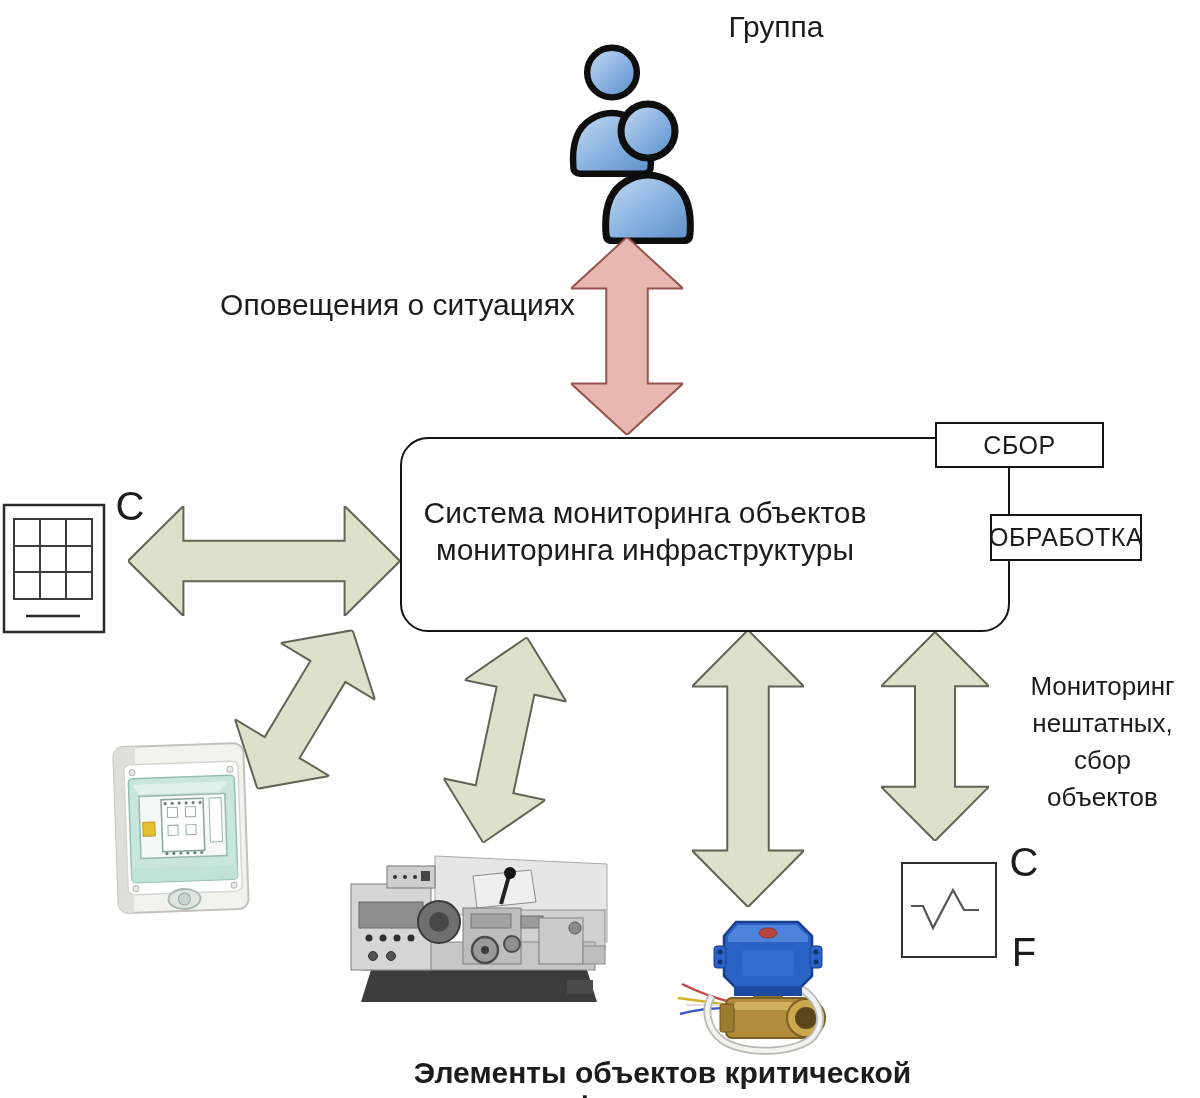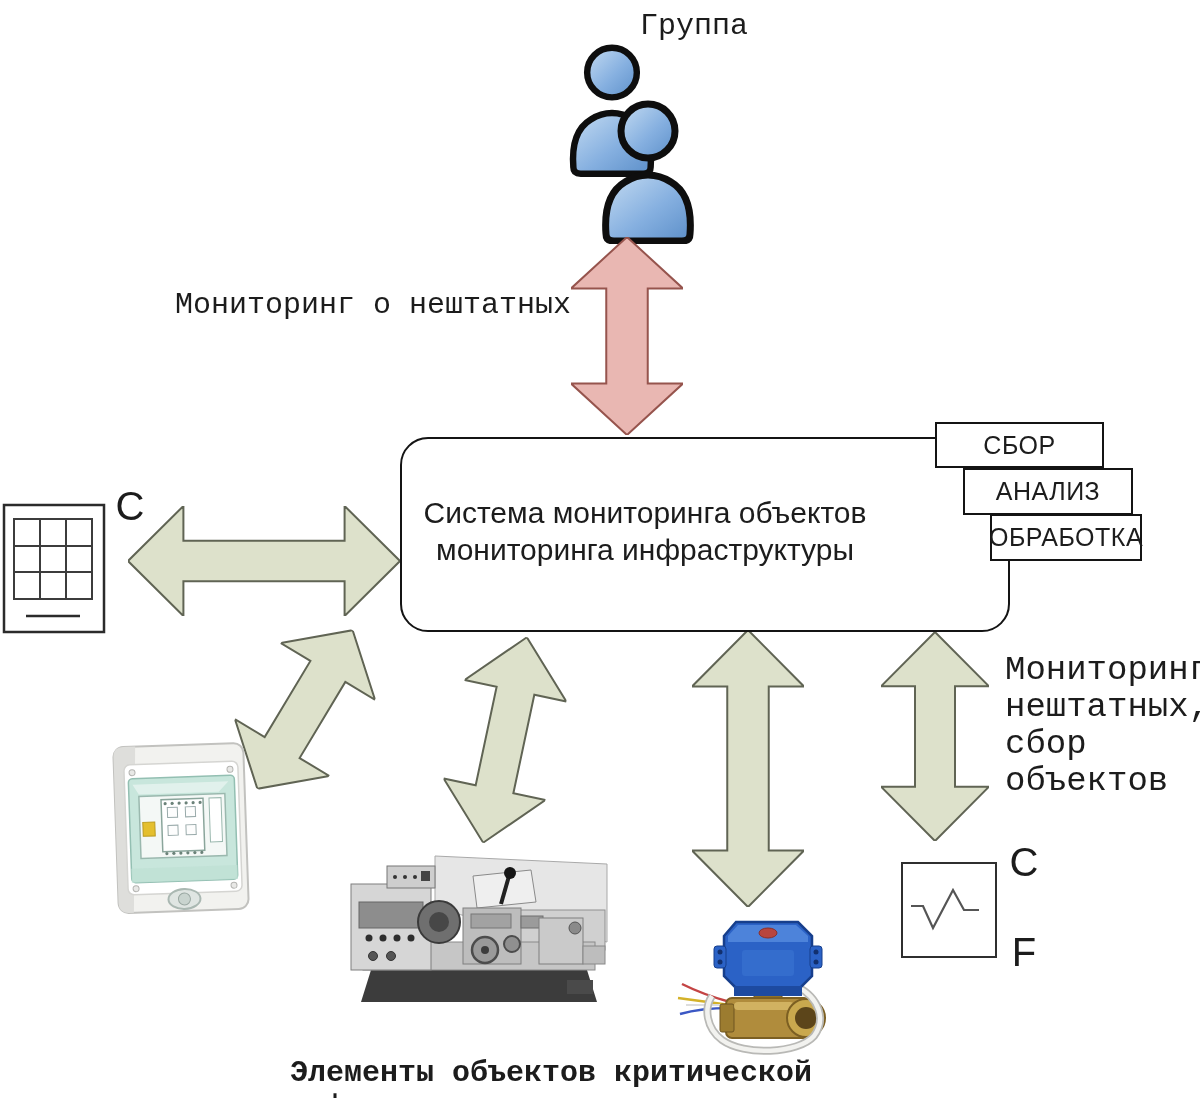--- a/index.html
+++ b/index.html
@@ -1,23 +1,23 @@
 <!DOCTYPE html>
 <html><head>
 <meta charset="utf-8">
 <style>
   html,body{margin:0;padding:0;background:#ffffff;}
   .canvas{
     position:relative;width:1200px;height:1098px;background:#ffffff;overflow:hidden;
     font-family:"Liberation Sans","DejaVu Sans",sans-serif;color:#1c1c1c;
   }
-  .txt{position:absolute;text-align:left;font-family:Liberation Mono, monospace;}
+  .txt{position:absolute;text-align:center;}
   .group-title{left:640px;top:6px;width:272px;font-size:30px;line-height:41px;}
   .alert-text{left:175px;top:286px;width:445px;font-size:30px;line-height:38px;}
-  .monitoring-text{left:1005px;top:652px;width:195px;font-size:34px;line-height:37px;}
+  .monitoring-text{left:1005px;top:668px;width:195px;font-size:26px;line-height:37px;}
   .caption{left:290px;top:1056px;width:745px;font-size:30px;font-weight:bold;}
 
   .main-box{
     position:absolute;left:400px;top:437px;width:610px;height:195px;
     background:#ffffff;border:2.5px solid #141414;border-radius:28px;box-sizing:border-box;
   }
   .main-box-text{position:absolute;left:8px;top:55px;width:470px;text-align:center;font-size:30px;line-height:37px;}
 
   .func-box{
     position:absolute;background:#ffffff;border:2px solid #141414;box-sizing:border-box;
@@ -81,21 +81,21 @@
   <svg class="people-svg" width="152" height="208" viewBox="0 0 152 208">
     <use href="#person" transform="translate(10,8) scale(0.92)" fill="url(#pgrad)" stroke="#0e0e0e" stroke-width="7" stroke-linejoin="round"></use>
     <use href="#person" transform="translate(42,64)" fill="url(#pgrad)" stroke="#0e0e0e" stroke-width="7" stroke-linejoin="round"></use>
   </svg>
 
   <svg class="dbl-arrow pink arr-pink" viewBox="0 0 108 200" preserveAspectRatio="none">
       <use href="#dbl200"></use>
     </svg>
 
   <div class="txt alert-text">
-    <span>Мониторинг о нештатных</span><br>
+    <span>Оповещения о ситуациях</span><br>
   </div>
 
   <svg class="dbl-arrow green arr-left" viewBox="0 0 108 270" preserveAspectRatio="none">
       <use href="#dbl270"></use>
     </svg>
   <svg class="dbl-arrow green arr-diag" viewBox="0 0 108 200" preserveAspectRatio="none">
       <use href="#dbl200"></use>
     </svg>
   <svg class="dbl-arrow green arr-lathe" viewBox="0 0 108 200" preserveAspectRatio="none">
       <use href="#dbl200"></use>
@@ -109,23 +109,20 @@
 
   <div class="main-box">
     <div class="main-box-text">
       <span>Система мониторинга объектов</span><br>
       <span>мониторинга инфраструктуры</span>
     </div>
   </div>
 
   <div class="func-box func-collect">
     <span>СБОР</span>
-  </div>
-  <div class="func-box func-analyze">
-    <span>АНАЛИЗ</span>
   </div>
   <div class="func-box func-process">
     <span>ОБРАБОТКА</span>
   </div>
 
   <svg class="grid-svg" width="104" height="131" viewBox="0 0 104 131">
     <rect x="2" y="2" width="100" height="127" fill="#ffffff" stroke="#2b2b2b" stroke-width="2.5"></rect>
     <rect x="12" y="16" width="78" height="80" fill="none" stroke="#3c3c3c" stroke-width="2"></rect>
     <line x1="38" y1="16" x2="38" y2="96" stroke="#3c3c3c" stroke-width="2"></line>
     <line x1="64" y1="16" x2="64" y2="96" stroke="#3c3c3c" stroke-width="2"></line>

